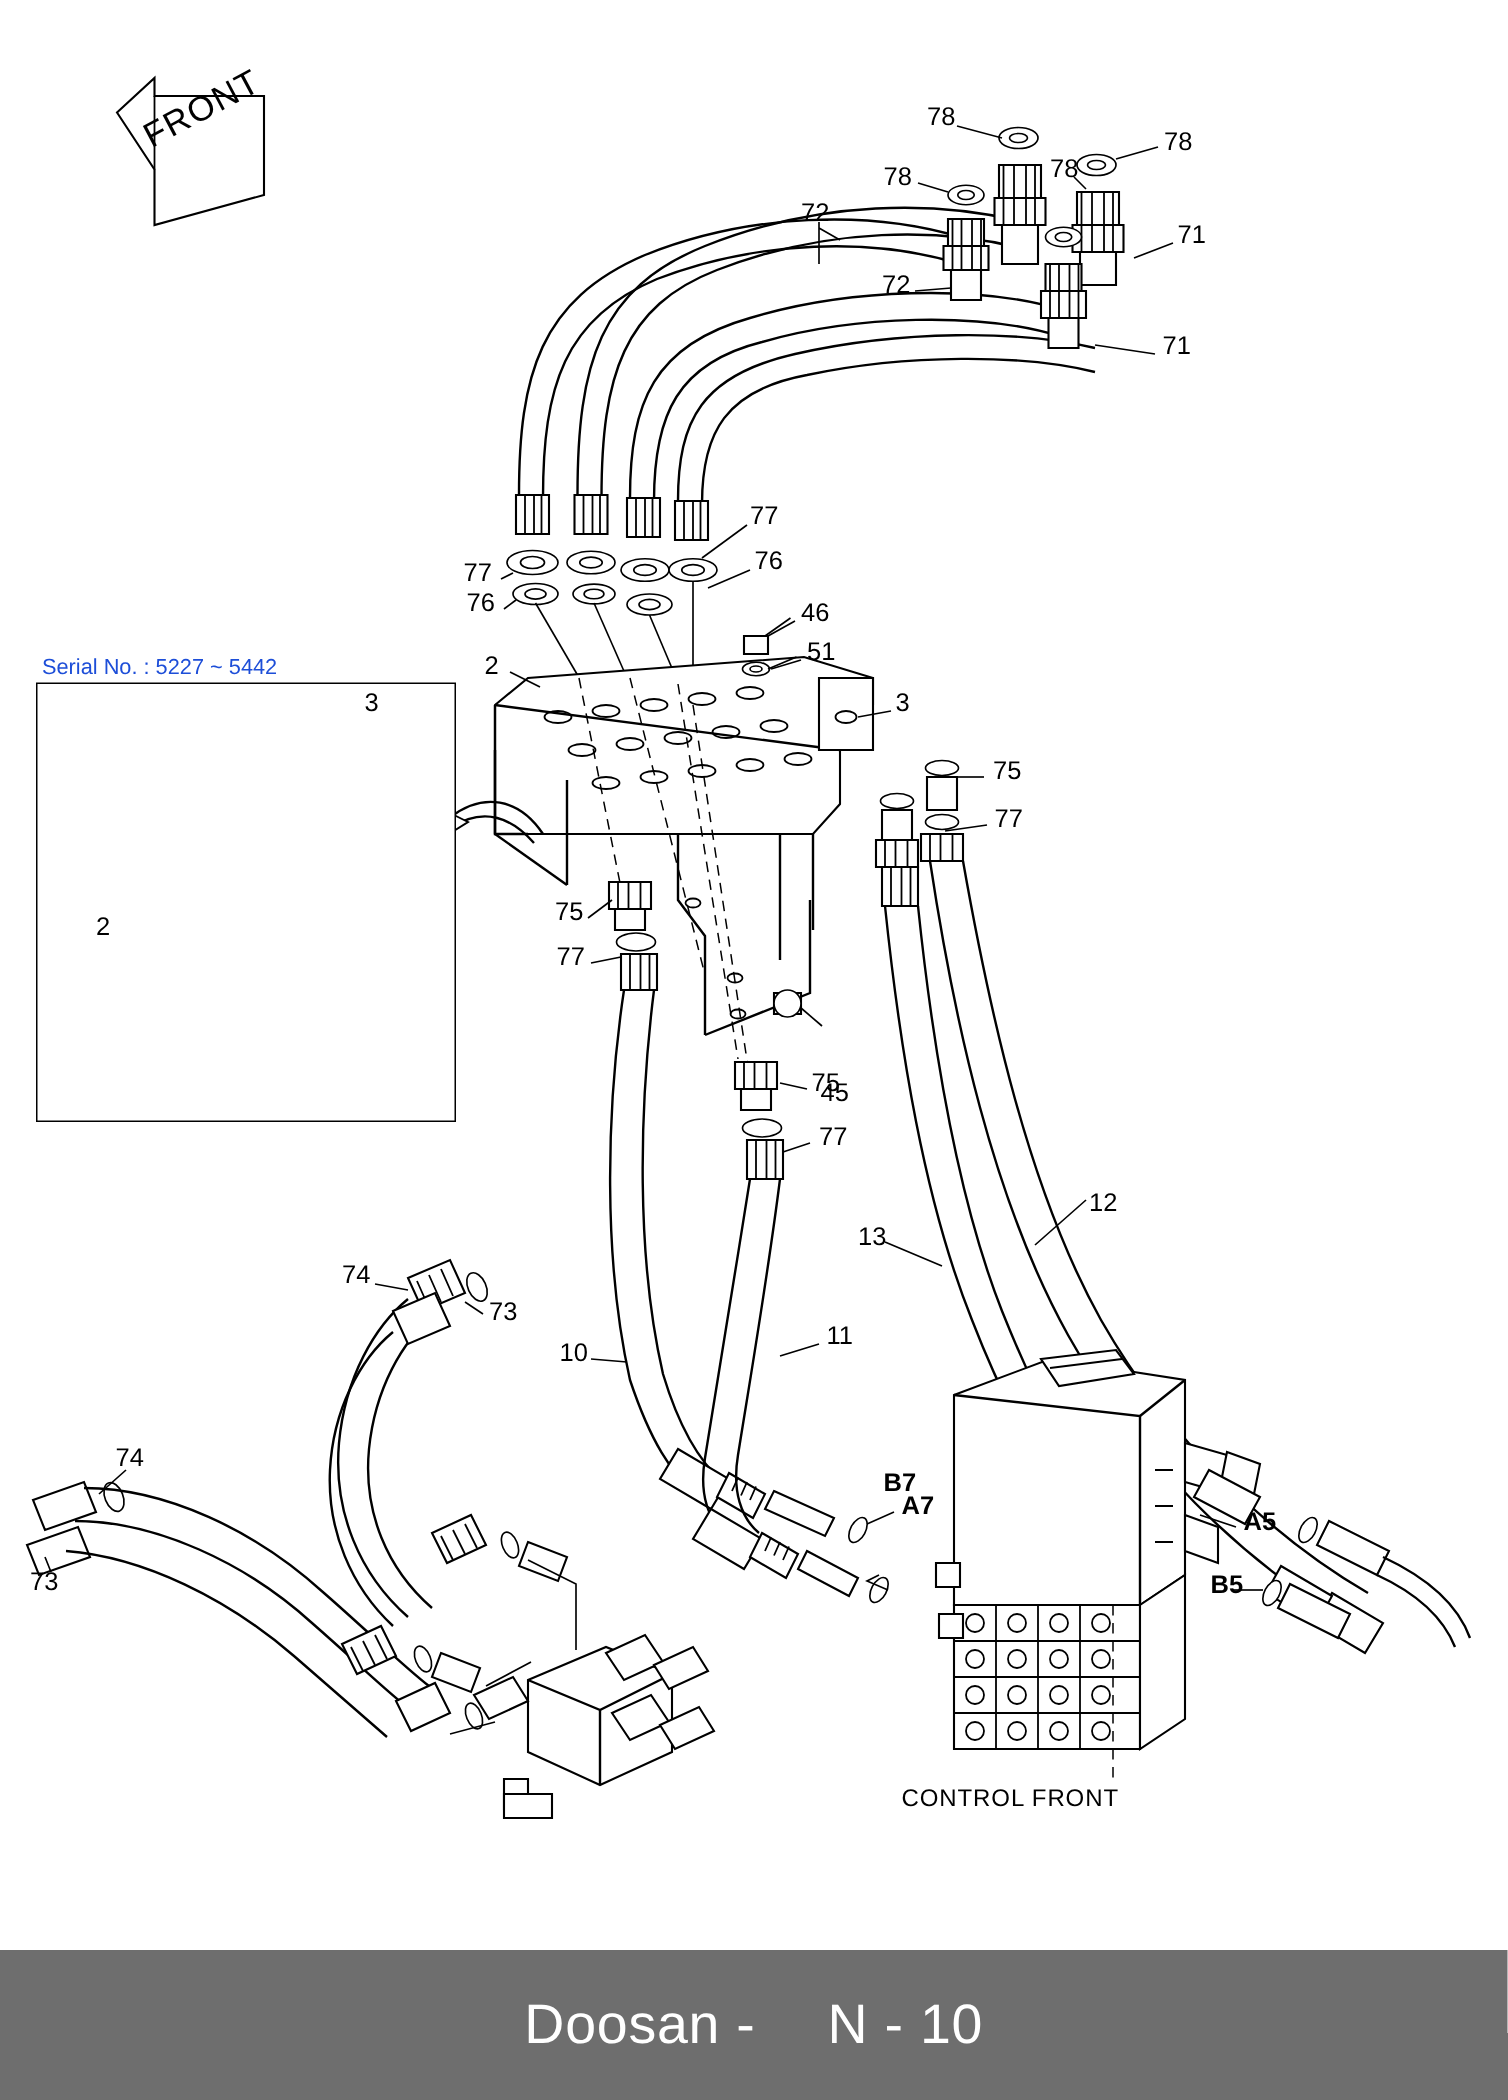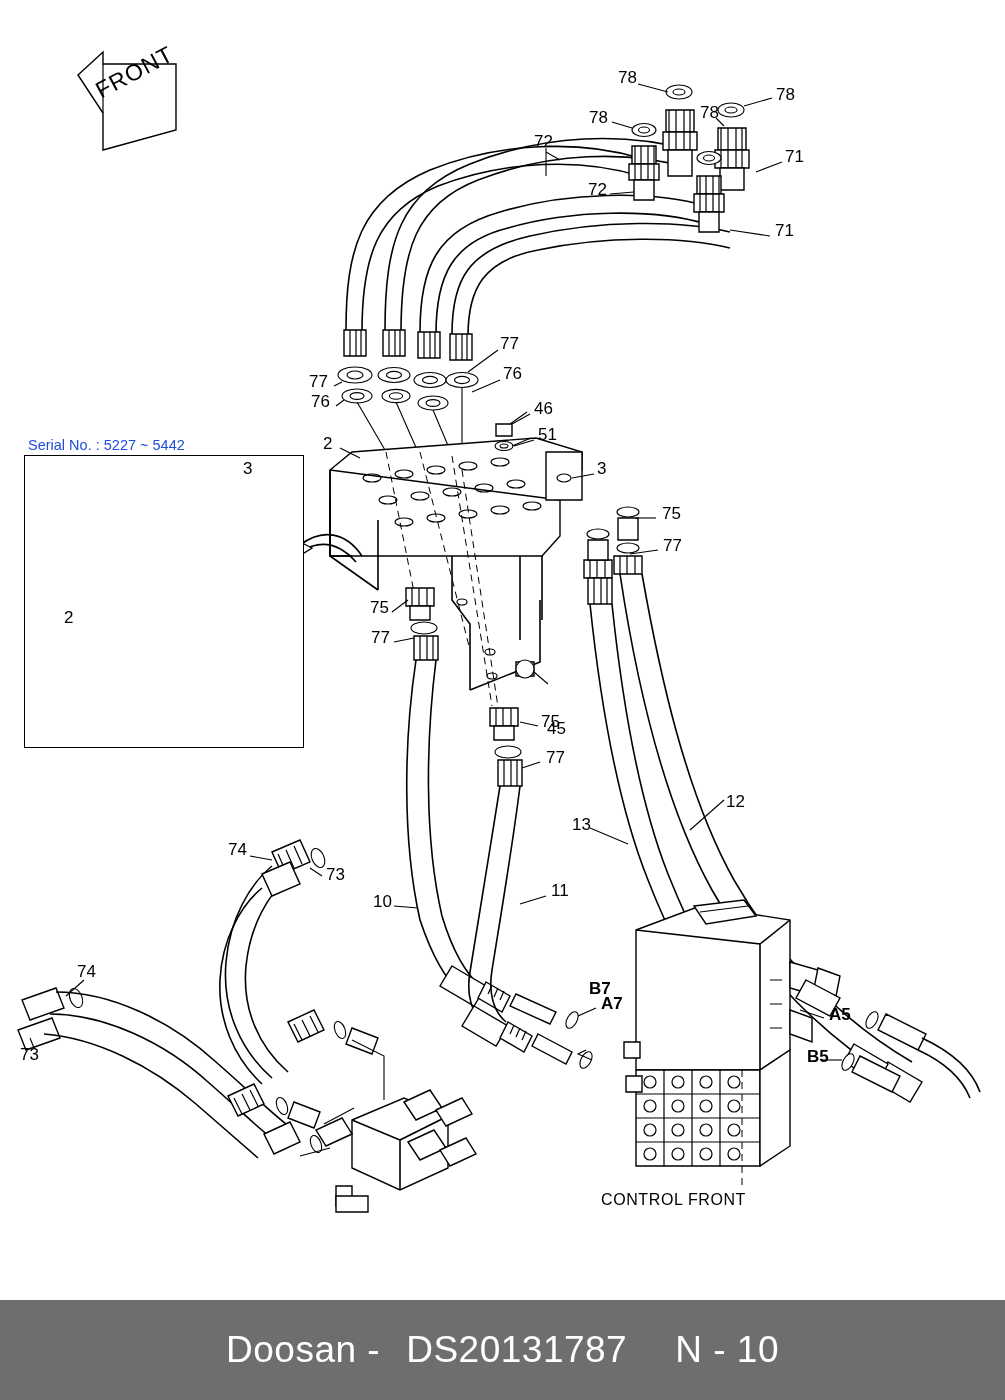--- a/index.html
+++ b/index.html
@@ -537,18 +537,17 @@
   <div class="label" style="left:551px; top:882px;">11</div>
   <div class="label" style="left:373px; top:893px;text-align:center;">10</div>
   <div class="label" style="left:228px; top:841px;">74</div>
   <div class="label" style="left:326px; top:866px;">73</div>
   <div class="label" style="left:77px; top:963px;">74</div>
   <div class="label" style="left:20px; top:1046px;">73</div>
 
   <div id="footer">
     <div id="footer-inner">
       <span class="brand">Doosan -</span>
-      <span class="partno">DS20131787</span>
       <span class="page">N - 10</span>
     </div>
   </div>
 
 </div>
 
 </body></html>

